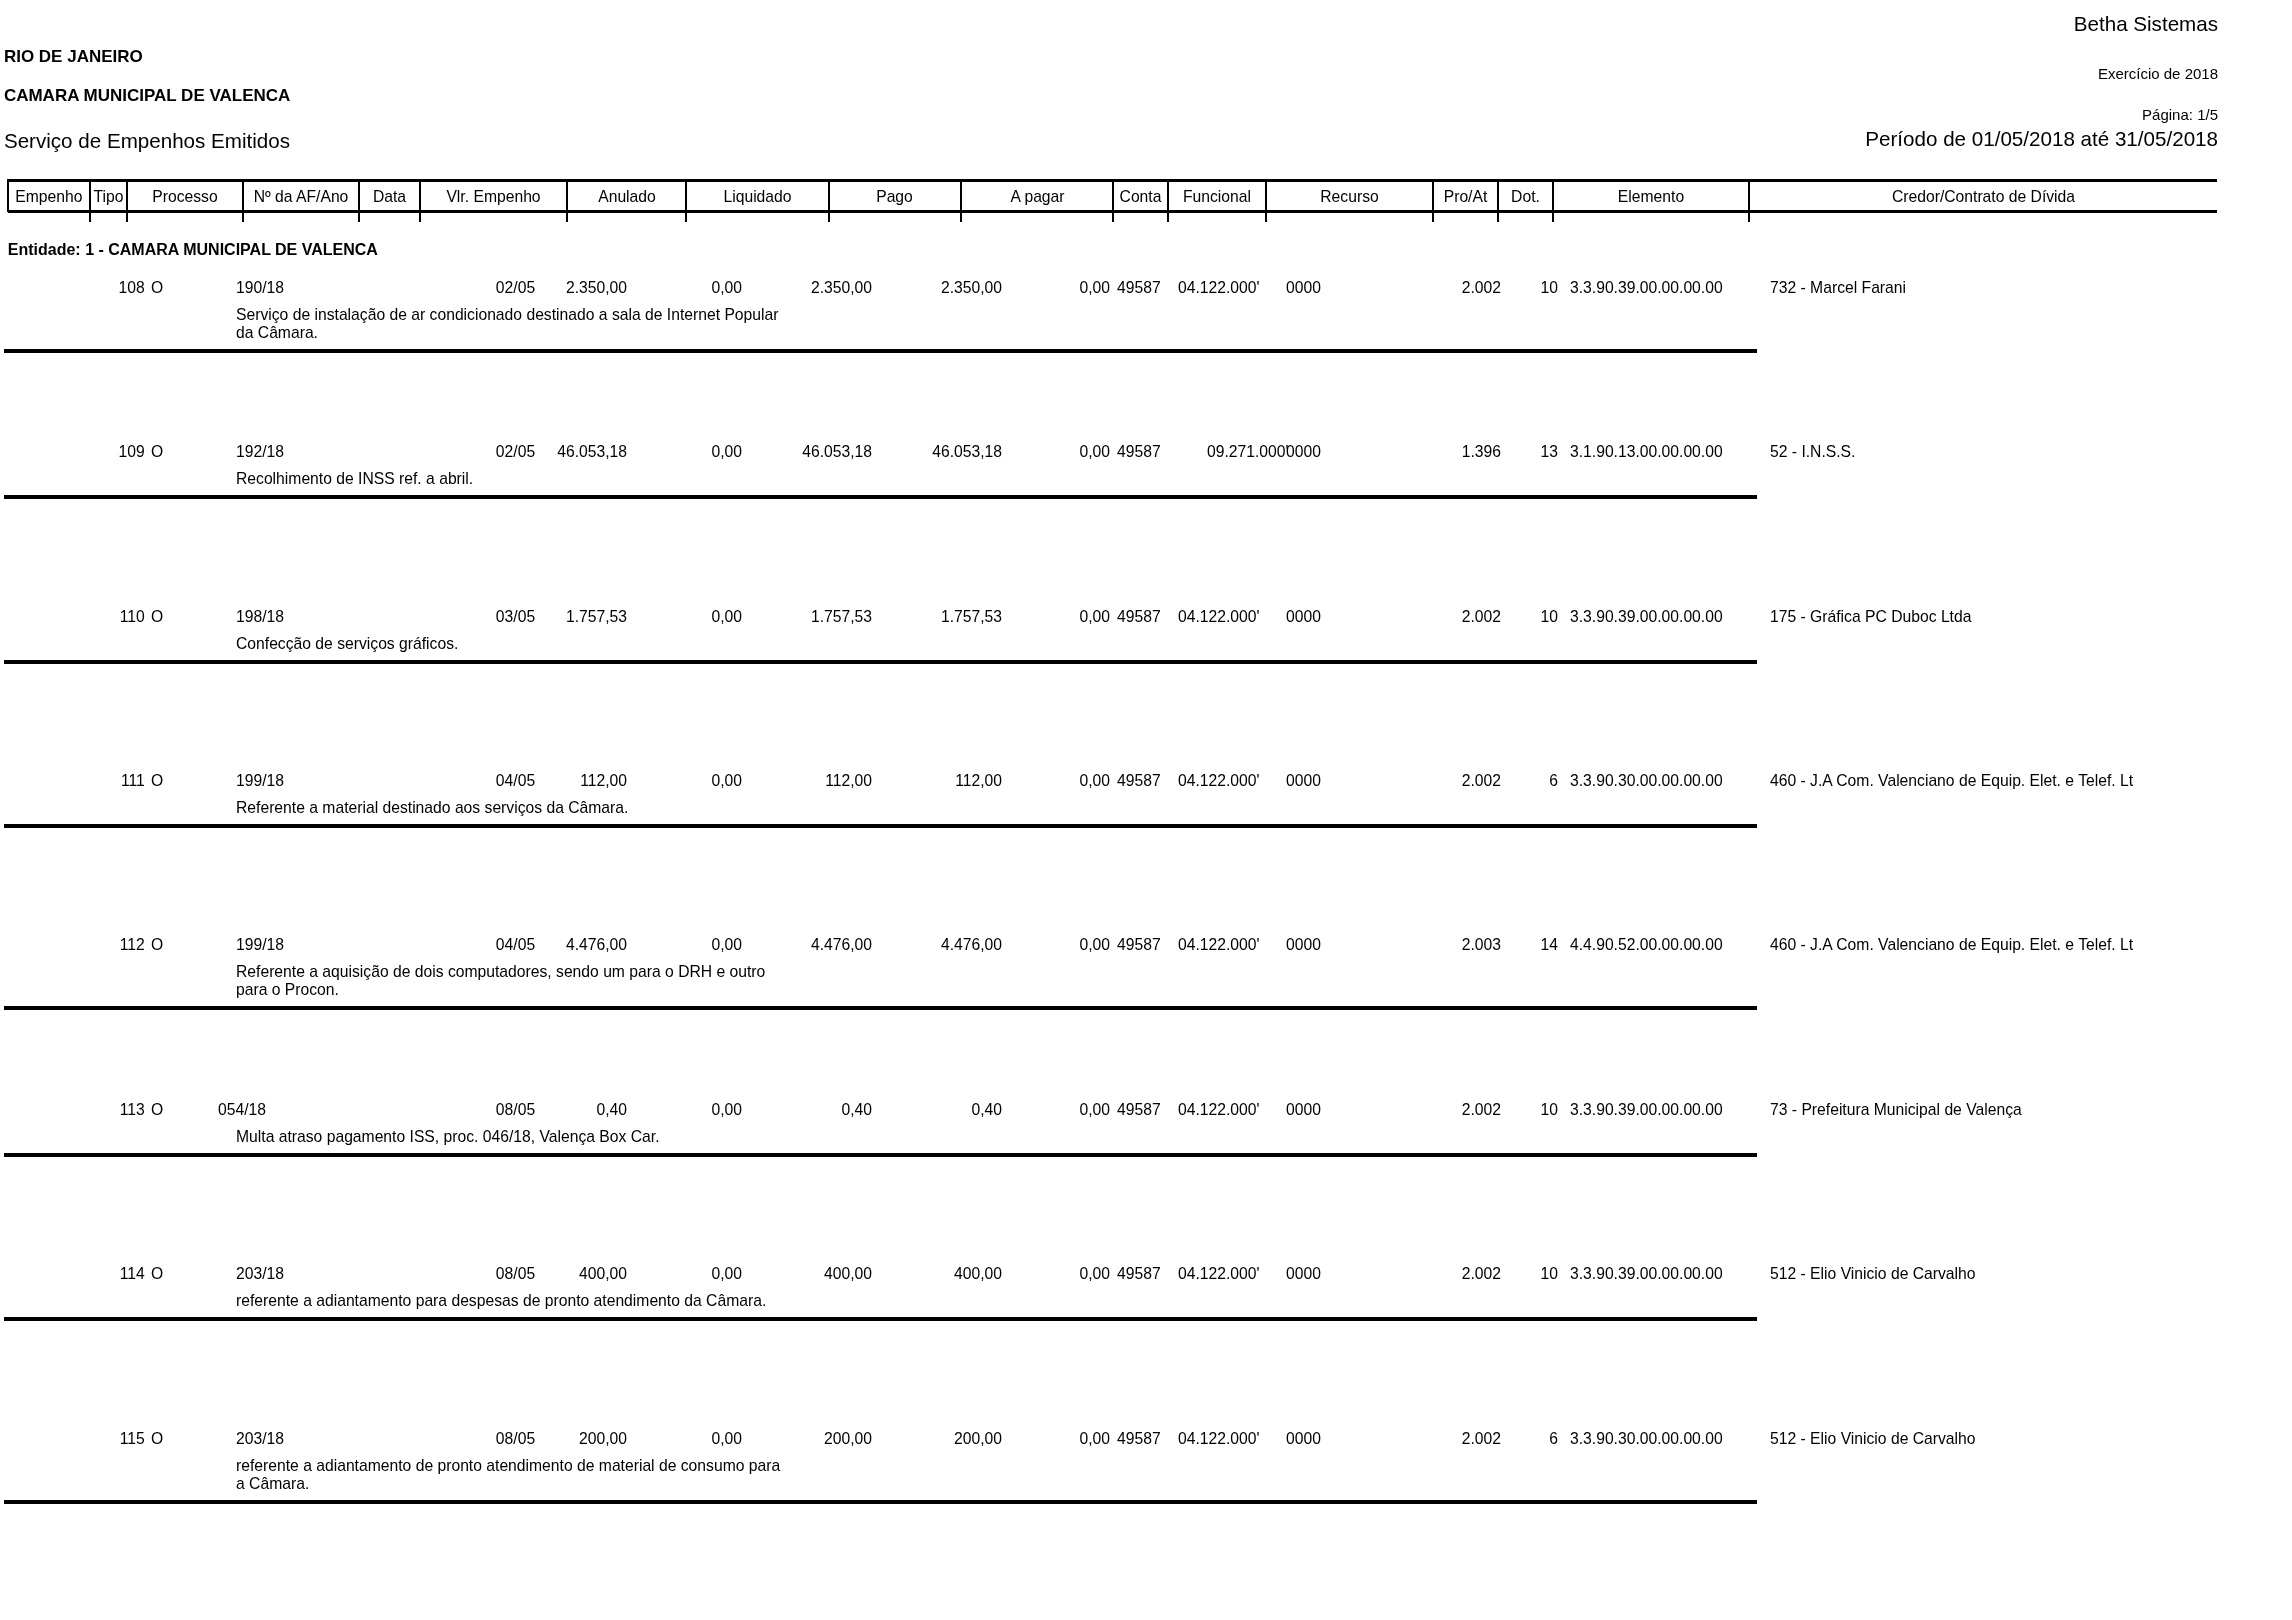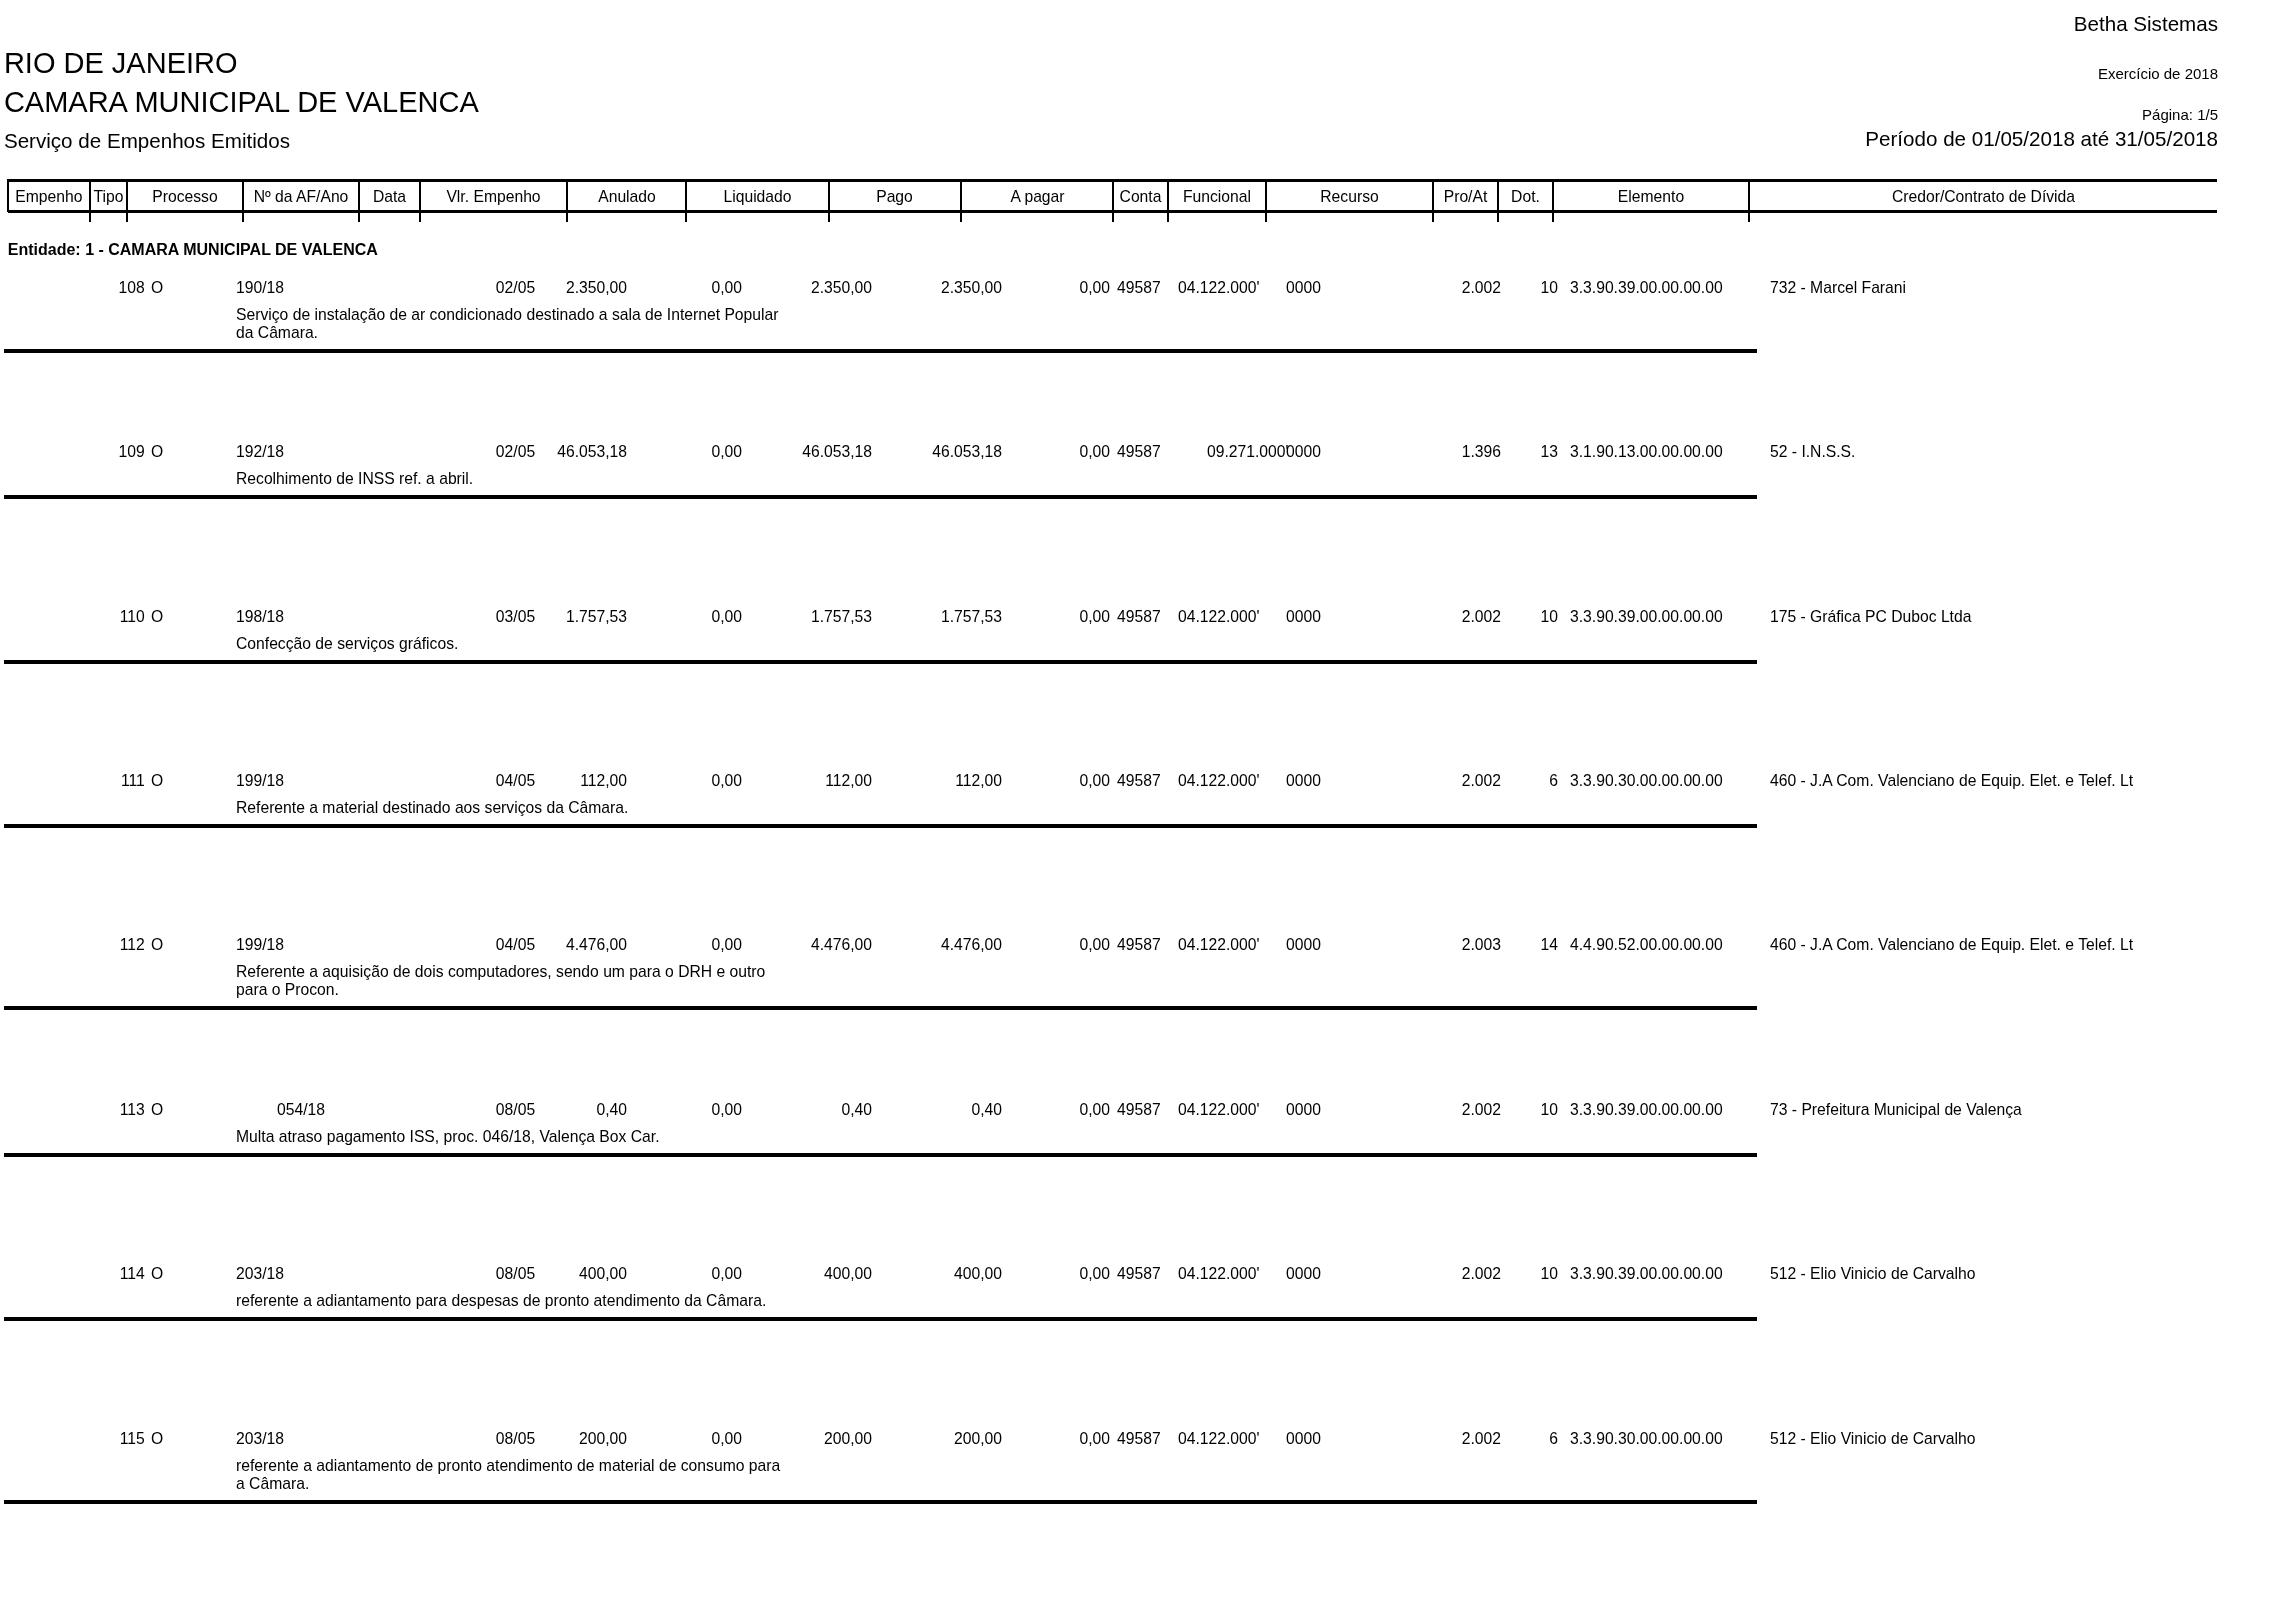--- a/index.html
+++ b/index.html
@@ -5,21 +5,21 @@
   html,body{margin:0;padding:0;background:#ffffff;}
   .page{
     position:relative;
     width:2293px;height:1620px;
     background:#ffffff;
     font-family:"Liberation Sans", sans-serif;
     color:#000;
     overflow:hidden;
   }
   .abs{position:absolute;white-space:nowrap;}
-  .t-big-bold{font-size:29px;font-weight:normal;}
+  .t-big-bold{font-size:17px;font-weight:bold;}
   .t-med{font-size:20.6px;font-weight:normal;}
   .t-small{font-size:15px;font-weight:normal;}
   .hline{position:absolute;background:#000;height:2.9px;}
   .vline{position:absolute;background:#000;width:2px;top:179px;height:33px;}
   .tick{position:absolute;background:#000;width:2px;top:213px;height:8.8px;}
   .th{
     position:absolute;top:185px;height:23.5px;
     font-size:15.7px;line-height:23.5px;text-align:center;
     white-space:nowrap;overflow:visible;
   }
@@ -203,21 +203,21 @@
         <div class="cell a-right" style="left: 1509px; width: 49px;">14</div>
         <div class="cell a-left" style="left: 1570px; width: 194px;">4.4.90.52.00.00.00.00</div>
         <div class="cell a-left" style="left: 1770px; width: 517px;">460 - J.A Com. Valenciano de Equip. Elet. e Telef. Lt</div>
         <div class="desc">Referente a aquisição de dois computadores, sendo um para o DRH e outro
 para o Procon.</div>
         <div class="rule" style="top: 70px;"></div>
       </div>
       <div class="row-block" style="top: 1101px;">
         <div class="cell a-right" style="left: 7.8px; width: 137px;">113</div>
         <div class="cell a-left" style="left: 151px; width: 29px;">O</div>
-        <div class="cell a-left" style="left: 232px; width: 93px; text-align: right;">054/18</div>
+        <div class="cell a-left" style="left: 218px; width: 93px;">054/18</div>
         <div class="cell a-center" style="left: 485px; width: 61px;">08/05</div>
         <div class="cell a-right" style="left: 431px; width: 196px;">0,40</div>
         <div class="cell a-right" style="left: 546px; width: 196px;">0,00</div>
         <div class="cell a-right" style="left: 676px; width: 196px;">0,40</div>
         <div class="cell a-right" style="left: 806px; width: 196px;">0,40</div>
         <div class="cell a-right" style="left: 916px; width: 194px;">0,00</div>
         <div class="cell a-left" style="left: 1117px; width: 57px;">49587</div>
         <div class="cell a-left" style="left: 1178px; width: 104px;">04.122.000'</div>
         <div class="cell a-left" style="left: 1286px; width: 59px;">0000</div>
         <div class="cell a-right" style="left: 1426px; width: 75px;">2.002</div>

